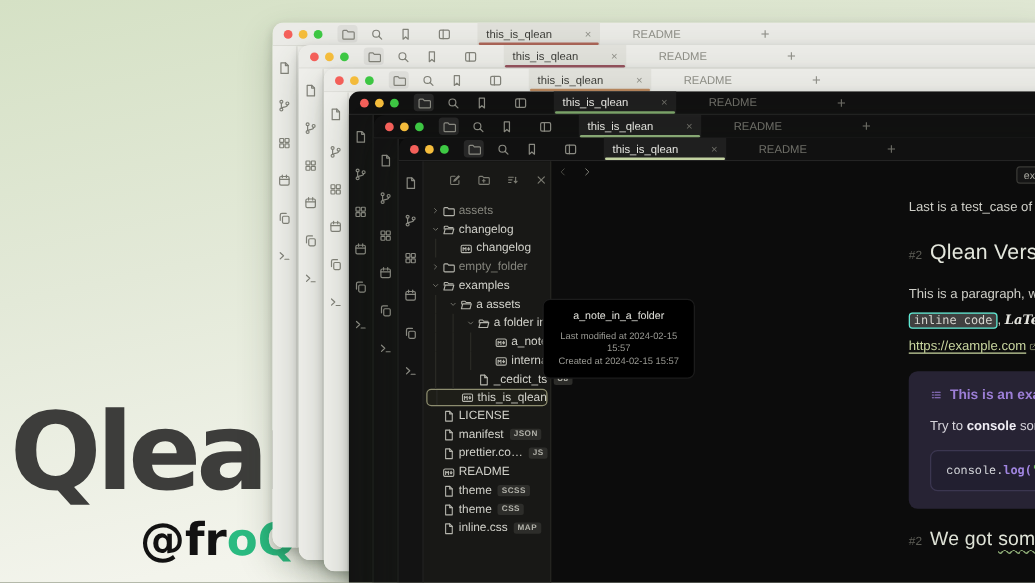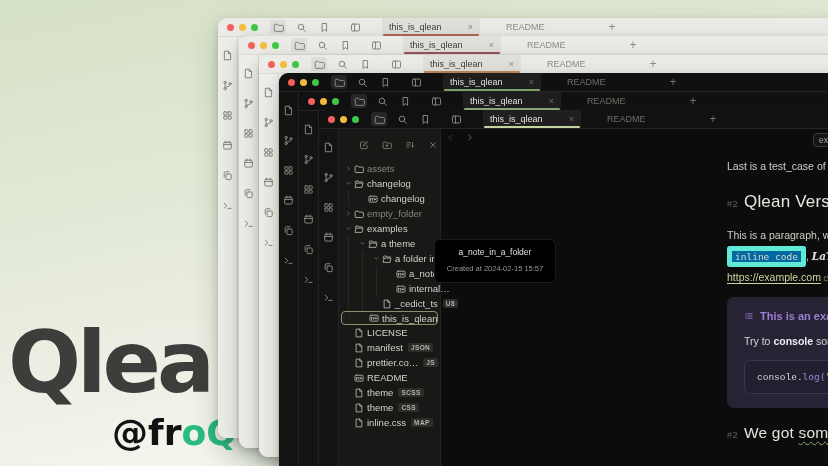--- a/index.html
+++ b/index.html
@@ -83,27 +83,27 @@
   .callout{margin-top:9px;background:#272334;border-radius:7px;padding:13px 0 14px 17px;width:440px;}
   .callout-title{color:#9c7ed6;font-weight:bold;font-size:11px;display:flex;gap:6px;align-items:center;}
   .callout-title svg{width:10px;height:10px;}
   .callout-body{margin-top:13px;font-size:10.5px;color:#d7d5dc;}
   .codeblock{margin-top:13px;width:198px;border:1px solid #3b3650;background:#221f30;border-radius:6px;
     padding:10px 12px;font-family:"DejaVu Sans Mono",monospace;font-size:9.5px;white-space:nowrap;}
 
   
   .tk-strong,.tk-strong2{font-weight:bold;color:#f1f1ec;}
   .callout-body .tk-strong2{color:#efedf4;}
-  .tk-code{font-family:"DejaVu Sans Mono",monospace;font-size:9.5px;background:#0369a1;
-    border:5px solid #5eead4;border-radius:3px;padding:0 3px;color:#d6d6d0;}
+  .tk-code{font-family:"DejaVu Sans Mono",monospace;font-size:9.5px;background:#404040;
+    border:1px solid #5eead4;border-radius:3px;padding:0 3px;color:#d6d6d0;}
   .tk-latex{font-family:"DejaVu Serif",serif;font-style:italic;font-weight:bold;color:#e4e4de;}
   .tk-link{color:#c9d6a0;text-decoration:underline;text-underline-offset:2px;}
   .tk-squiggle{text-decoration:underline wavy #8fae77;text-decoration-thickness:1px;
     text-underline-offset:3px;}
-  .tk-cp{color:#d4d6da;font-family:Liberation Mono, monospace;}.tk-cf{color:#a085e0;}.tk-cs{color:#73c062;}
+  .tk-cp{color:#d4d6da;font-family:Liberation Mono, monospace;}.tk-cf{color:#a085e0;font-weight:bold;}.tk-cs{color:#73c062;}
   svg.extic{width:7px;height:7px;margin-left:2px;opacity:.75;vertical-align:-1px;}
 
   .tooltip{position:absolute;left:434px;top:239px;width:122px;background:#000;
     border:1px solid #1c1c1c;border-radius:6px;padding:7px 5px 8px;text-align:center;z-index:60;}
   .tooltip .tt{font-size:8.5px;color:#e2e2dc;margin-bottom:7px;}
   .tooltip .tl{font-size:7.5px;color:#989892;line-height:10px;}
 
   svg.ico{fill:none;stroke:currentColor;stroke-width:1.4;stroke-linecap:round;stroke-linejoin:round;}
 </style>
 </head>
@@ -658,21 +658,21 @@
               <span class="chev">
                 <svg class="ico">
                   <use href="#sy-chev-d"></use>
                 </svg>
               </span>
               <span class="ficon">
                 <svg class="ico">
                   <use href="#sy-folder-open"></use>
                 </svg>
               </span>
-              <span>a theme</span>
+              <span>a assets</span>
             </div>
             <div class="trow">
               <span class="guide"></span>
               <span class="guide"></span>
               <span class="chev">
                 <svg class="ico">
                   <use href="#sy-chev-d"></use>
                 </svg>
               </span>
               <span class="ficon">
@@ -840,16 +840,17 @@
           <div class="h2head h2bottom">
             <span class="hprefix">#2</span><span><span>We got </span><span class="tk-squiggle">something</span></span>
           </div>
         </div>
       </div>
     </div>
   </div>
 
   <div class="tooltip">
     <div class="tt">a_note_in_a_folder</div>
+    <div class="tl">Last modified at 2024-02-15 15:57</div>
     <div class="tl">Created at 2024-02-15 15:57</div>
   </div>
 
 </div>
 
 </body></html>

